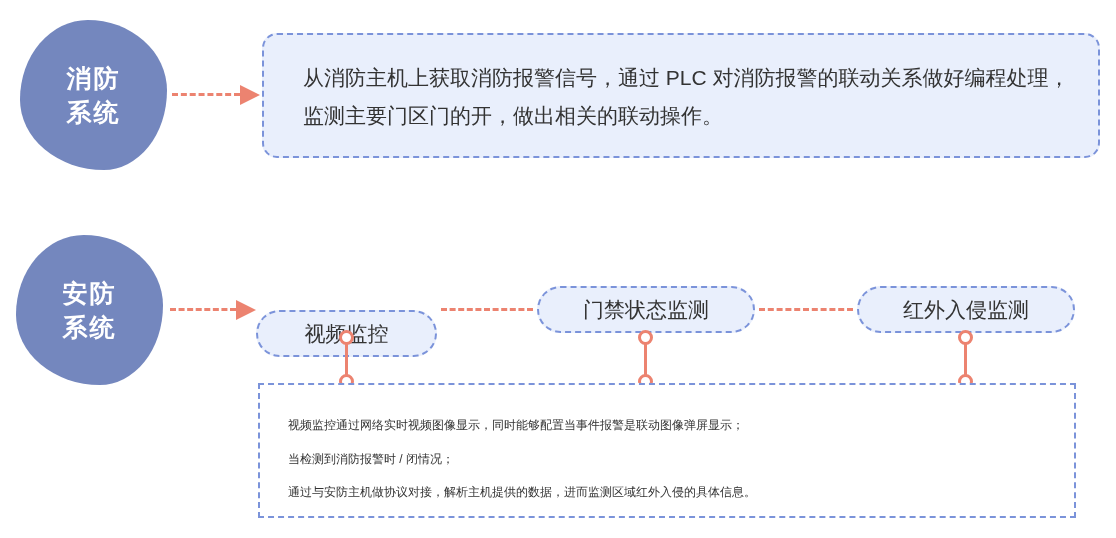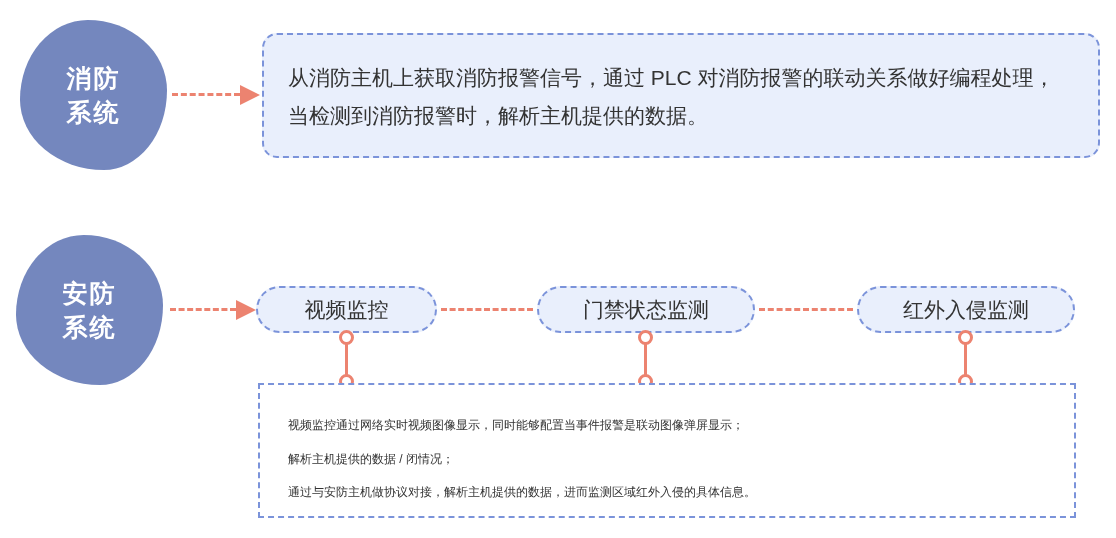--- a/index.html
+++ b/index.html
@@ -62,21 +62,21 @@
     position: absolute;
     box-sizing: border-box;
     border: 2px dashed #7b93da;
     color: #333333;
   }
   .desc-box.fire-box {
     left: 262px; top: 33px;
     width: 838px; height: 125px;
     background: #e9effc;
     border-radius: 15px;
-    padding: 24px 20px 0 24px;
+    padding: 24px 20px 0 39px;
     font-size: 21px;
     line-height: 38px;
   }
   .desc-box.security-box {
     left: 258px; top: 383px;
     width: 818px; height: 135px;
     background: #ffffff;
     border-radius: 0;
     padding: 24px 16px 0 28px;
     font-size: 12px;
@@ -91,21 +91,21 @@
     box-sizing: border-box;
     background: #e9effc;
     border: 2px dashed #7b93da;
     border-radius: 25px;
     display: flex;
     align-items: center;
     justify-content: center;
     font-size: 21px;
     color: #333333;
   }
-  .pill.p1 { left: 256px; width: 181px; }
+  .pill.p1 { left: 256px; width: 181px; margin-top: 24px; }
   .pill.p2 { left: 537px; width: 218px; }
   .pill.p3 { left: 857px; width: 218px; }
 
   
   .vline {
     position: absolute;
     width: 3px;
     height: 33px;
     top: 343px;
     background: #ec8370;
@@ -129,21 +129,21 @@
   <div class="sys-node fire">
     <span>消防</span>
     <span>系统</span>
   </div>
 
   <div class="dash-h" style="left:172px; top:93px; width:68px;"></div>
   <div class="arrow-head" style="left:240px; top:85px;"></div>
 
   <div class="desc-box fire-box">
     <div>从消防主机上获取消防报警信号，通过 PLC 对消防报警的联动关系做好编程处理，</div>
-    <div>当检测到消防报警时，解析主机提供的数据。</div>
+    <div>监测主要门区门的开，做出相关的联动操作。</div>
   </div>
 
   <div class="sys-node security">
     <span>安防</span>
     <span>系统</span>
   </div>
 
   <div class="dash-h" style="left:170px; top:308px; width:66px;"></div>
   <div class="arrow-head" style="left:236px; top:300px;"></div>
 
@@ -167,17 +167,17 @@
   <div class="ring top" style="left:638px;"></div>
   <div class="vline" style="left:644px;"></div>
   <div class="ring bottom" style="left:638px;"></div>
 
   <div class="ring top" style="left:958px;"></div>
   <div class="vline" style="left:964px;"></div>
   <div class="ring bottom" style="left:958px;"></div>
 
   <div class="desc-box security-box">
     <div>视频监控通过网络实时视频图像显示，同时能够配置当事件报警是联动图像弹屏显示；</div>
-    <div>解析主机提供的数据 / 闭情况；</div>
+    <div>当检测到消防报警时 / 闭情况；</div>
     <div>通过与安防主机做协议对接，解析主机提供的数据，进而监测区域红外入侵的具体信息。</div>
   </div>
 
 </div>
 
 </body></html>

